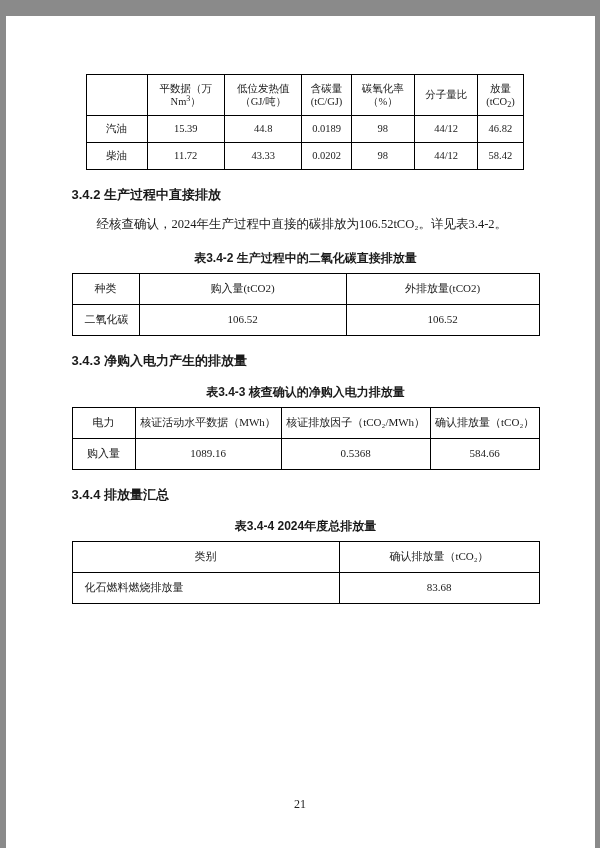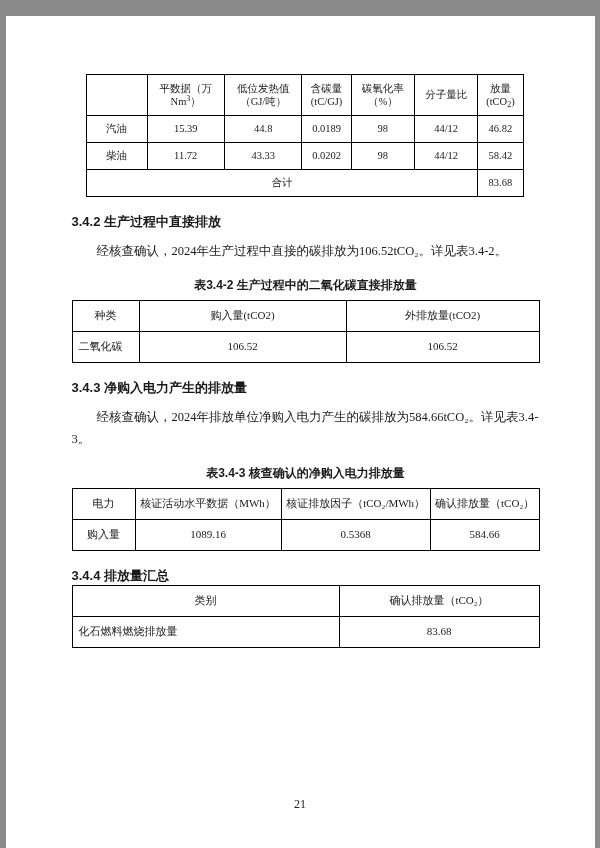--- a/index.html
+++ b/index.html
@@ -66,21 +66,21 @@
   .t2 { font-size: 11px; }
   .t2 td { height: 22px; }
   .t2 .c1 { width: 60px; }
   .t2 .c2 { width: 200px; }
   .t3 { font-size: 11px; }
   .t3 td { height: 22px; }
   .t3 .c1 { width: 56px; }
   .t4 { font-size: 11px; }
   .t4 td { height: 22px; }
   .t4 .c1 { width: 260px; }
-  .leftcell { text-align: left; padding-left: 6px; }
+  .leftcell { text-align: left; padding-left: 12px; }
   .pagenum {
     position: absolute;
     bottom: 52px;
     left: 0;
     width: 100%;
     text-align: center;
     font-size: 12px;
     color: #222;
     font-family: "Liberation Serif", serif;
   }
@@ -113,24 +113,20 @@
       </tr>
       <tr>
         <td>柴油</td>
         <td>11.72</td>
         <td>43.33</td>
         <td>0.0202</td>
         <td>98</td>
         <td>44/12</td>
         <td>58.42</td>
       </tr>
-      <tr>
-        <td colspan="6">合计</td>
-        <td>83.68</td>
-      </tr>
     </tbody>
       </table>
 
     <h3 class="section">3.4.2  生产过程中直接排放</h3>
     <p class="para">经核查确认，2024年生产过程中直接的碳排放为106.52tCO₂。详见表3.4-2。</p>
     <div class="tbl-caption">表3.4-2 生产过程中的二氧化碳直接排放量</div>
     <table class="t2">
       <tbody>
           <tr>
         <td class="c1">种类</td>
@@ -139,40 +135,40 @@
       </tr>
       <tr>
         <td class="leftcell">二氧化碳</td>
         <td>106.52</td>
         <td>106.52</td>
       </tr>
     </tbody>
       </table>
 
     <h3 class="section">3.4.3  净购入电力产生的排放量</h3>
-    <p class="para">经核查确认，2024年排放单位净购入电力产生的碳排放为584.66tCO₂。详见表3.4-3。</p>
     <div class="tbl-caption">表3.4-3 核查确认的净购入电力排放量</div>
     <table class="t3">
       <tbody>
           <tr>
         <td class="c1">电力</td>
         <td>核证活动水平数据（MWh）</td>
         <td>核证排放因子（tCO₂/MWh）</td>
         <td>确认排放量（tCO₂）</td>
       </tr>
       <tr>
         <td>购入量</td>
         <td>1089.16</td>
         <td>0.5368</td>
         <td>584.66</td>
       </tr>
     </tbody>
       </table>
 
     <h3 class="section">3.4.4  排放量汇总</h3>
+    <div class="tbl-caption">表3.4-4 2024年度总排放量</div>
     <table class="t4">
       <tbody>
           <tr>
         <td class="c1">类别</td>
         <td>确认排放量（tCO₂）</td>
       </tr>
       <tr>
         <td class="leftcell">化石燃料燃烧排放量</td>
         <td>83.68</td>
       </tr>

